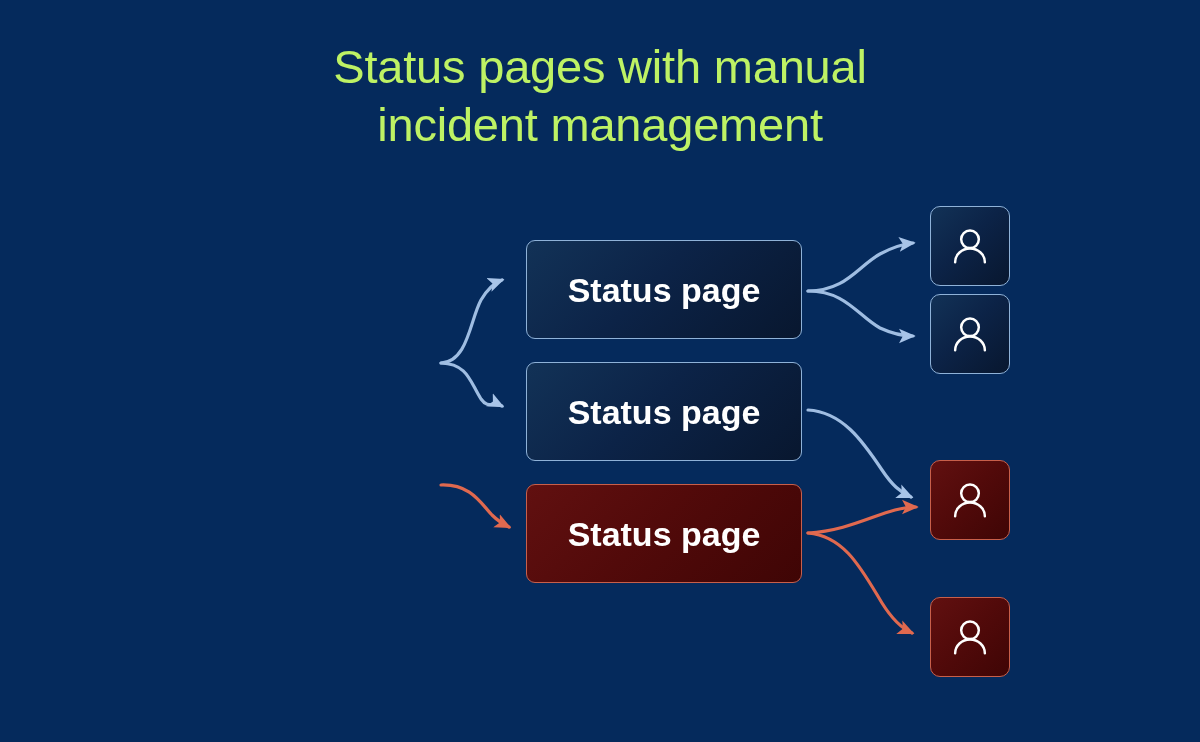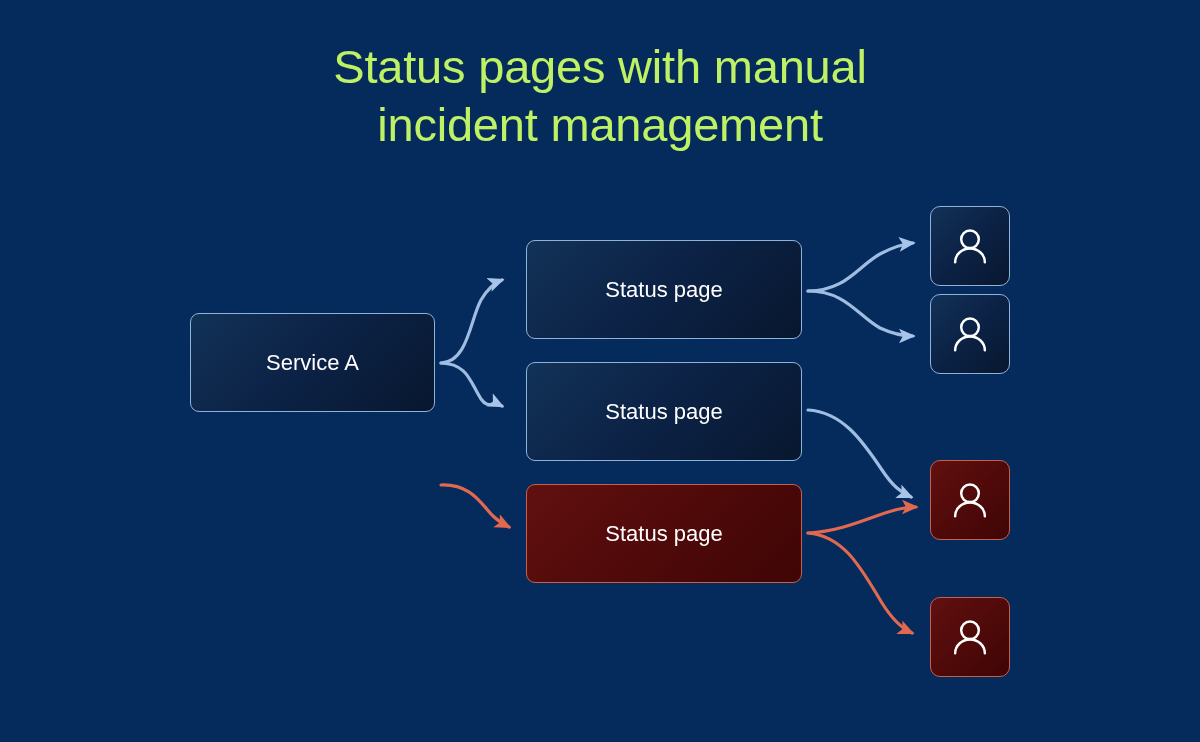--- a/index.html
+++ b/index.html
@@ -51,23 +51,23 @@
   
   .node {
     position: absolute;
     box-sizing: border-box;
     border-radius: 9px;
     display: flex;
     align-items: center;
     justify-content: center;
   }
   .node .node-label {
-    font-size: 22px;
+    font-size: 34px;
     line-height: 34px;
-    font-weight: 400;
+    font-weight: 700;
     color: #ffffff;
     text-align: left;
     white-space: nowrap;
   }
 
   
   .node.blue {
     border: 1px solid #8fb2d8;
     background: linear-gradient(135deg, #123257 0%, #0c2347 45%, #08172f 100%);
   }
@@ -142,23 +142,20 @@
       <path d="M 808 291 C 846 291 858 316 880 328 C 893 334 903 336 913 336" stroke="#9fbde2" stroke-width="3.2" marker-end="url(#arrow-blue)"></path>
 
       <path d="M 808 410 C 842 412 862 440 882 470 C 892 485 900 492 911 497" stroke="#9fbde2" stroke-width="3.2" marker-end="url(#arrow-blue)"></path>
 
       <path d="M 808 533 C 845 531 872 516 895 510 C 903 508 910 507 916 507" stroke="#e0694f" stroke-width="3.2" marker-end="url(#arrow-red)"></path>
 
       <path d="M 808 533 C 845 536 862 570 882 603 C 892 619 901 628 912 633" stroke="#e0694f" stroke-width="3.2" marker-end="url(#arrow-red)"></path>
     </g>
   </svg>
 
-  <div id="service-a" class="node blue service">
-    <span class="node-label">Service A</span>
-  </div>
 
 
   <div id="status-page-1" class="node blue statuspage">
     <span class="node-label">Status page</span>
   </div>
 
   <div id="status-page-2" class="node blue statuspage">
     <span class="node-label">Status page</span>
   </div>
 

